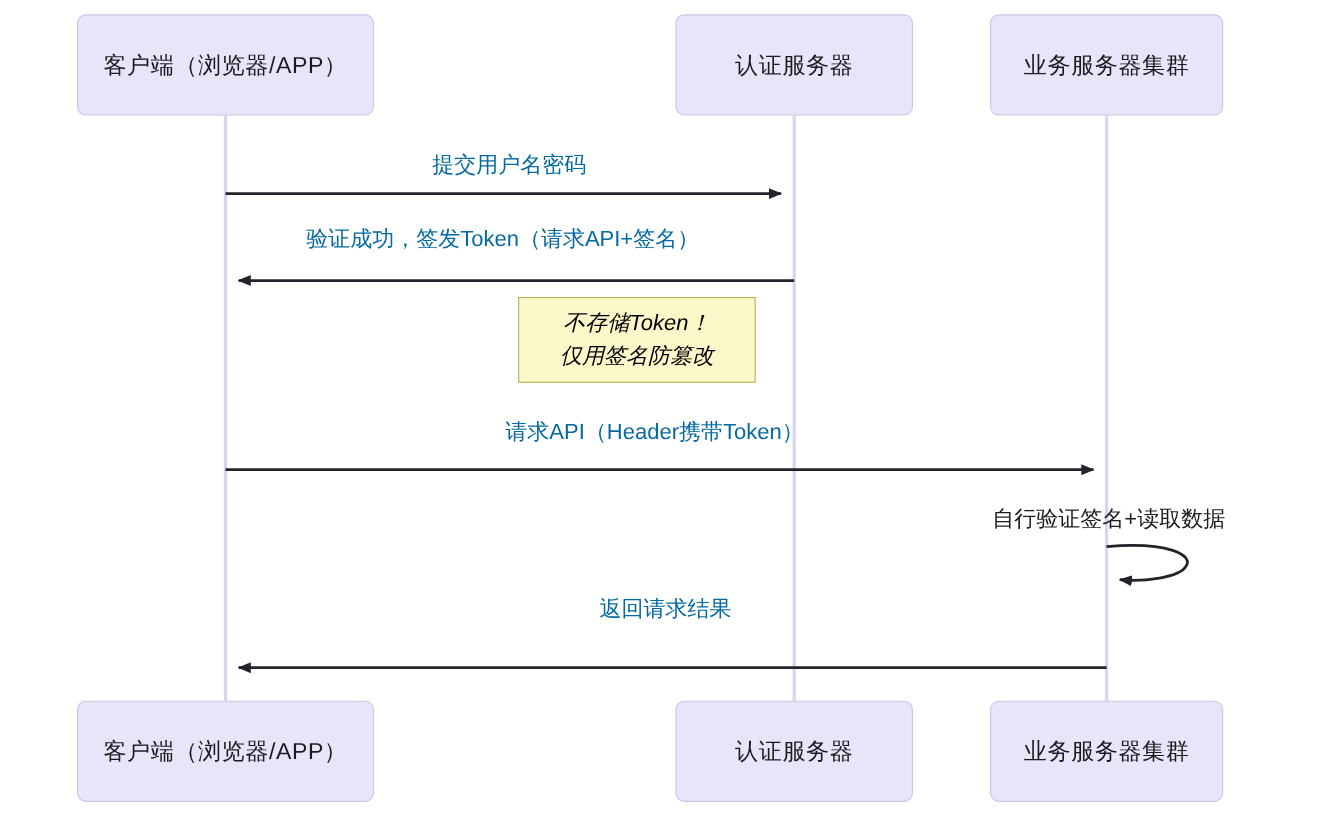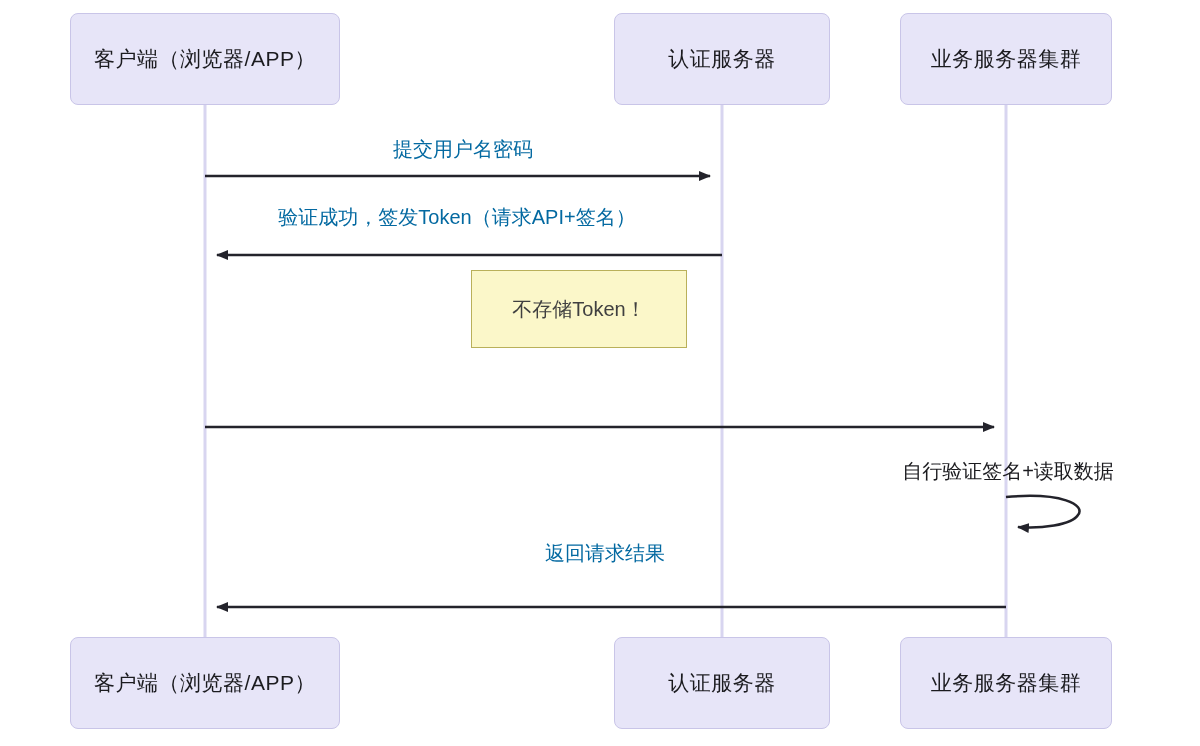--- a/index.html
+++ b/index.html
@@ -47,24 +47,25 @@
     box-sizing: border-box;
     background: #fbf7c9;
     border: 1px solid #b9b05a;
     display: flex;
     flex-direction: column;
     align-items: center;
     justify-content: center;
     padding: 6px 10px;
   }
   .note-line {
-    color: #404040;
+    color: #000000;
     font-size: 20px;
     line-height: 30px;
     white-space: nowrap;
+    font-style: italic;
   }
   .msg-label {
     position: absolute;
     color: #0369a1;
     font-size: 20px;
     white-space: nowrap;
     transform: translateX(-50%);
     text-align: center;
   }
   .self-label {
@@ -133,22 +134,24 @@
   </div>
 
   <div class="participant-box" style="left:900px; top:637px; width:212px; height:92px;">
     <span class="participant-label">业务服务器集群</span>
   </div>
 
   <div class="msg-label" style="left:463px; top:136px;">提交用户名密码</div>
 
   <div class="msg-label" style="left:457px; top:204px;">验证成功，签发Token（请求API+签名）</div>
 
+  <div class="msg-label" style="left:595px; top:379px;">请求API（Header携带Token）</div>
 
   <div class="msg-label" style="left:605px; top:540px;">返回请求结果</div>
 
   <div class="self-label" style="left:1008px; top:458px;">自行验证签名+读取数据</div>
 
   <div class="note-box" style="left:471px; top:270px; width:216px; height:78px;">
     <span class="note-line">不存储Token！</span>
+    <span class="note-line">仅用签名防篡改</span>
   </div>
 
 </div>
 
 </body></html>

